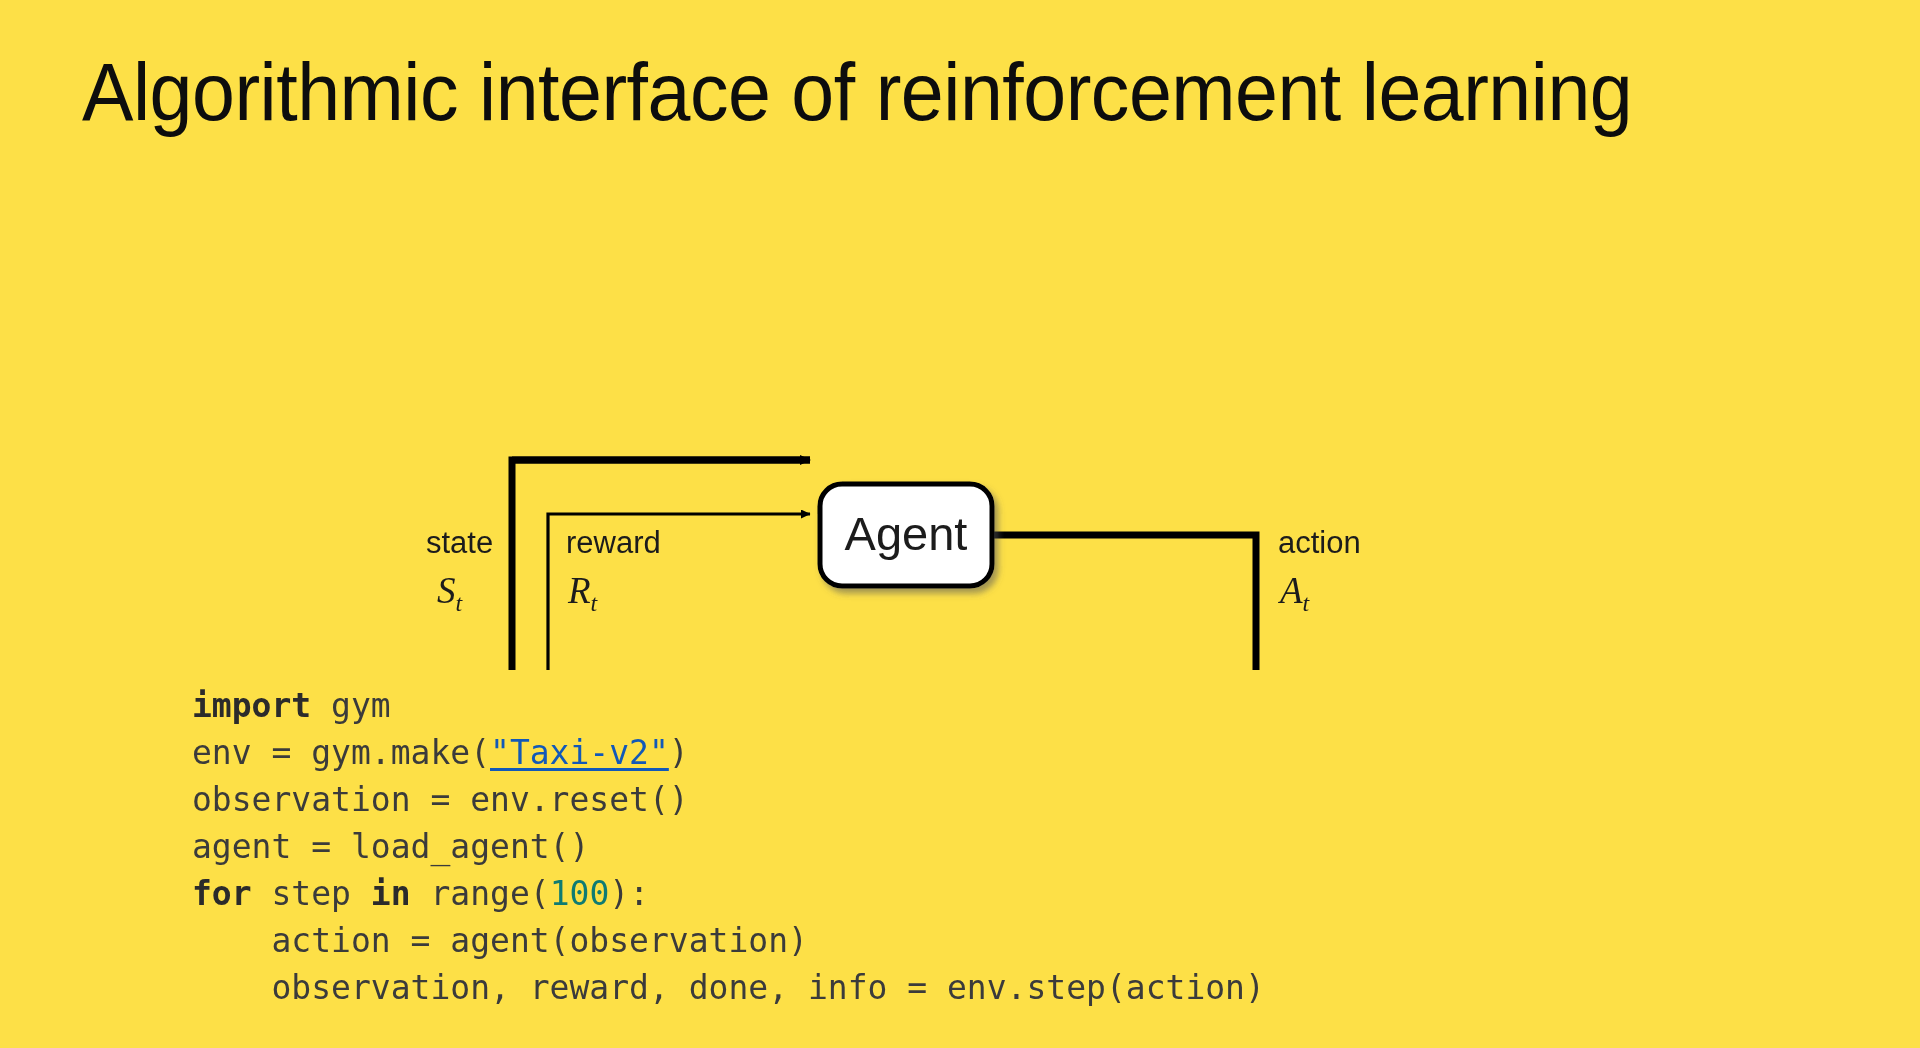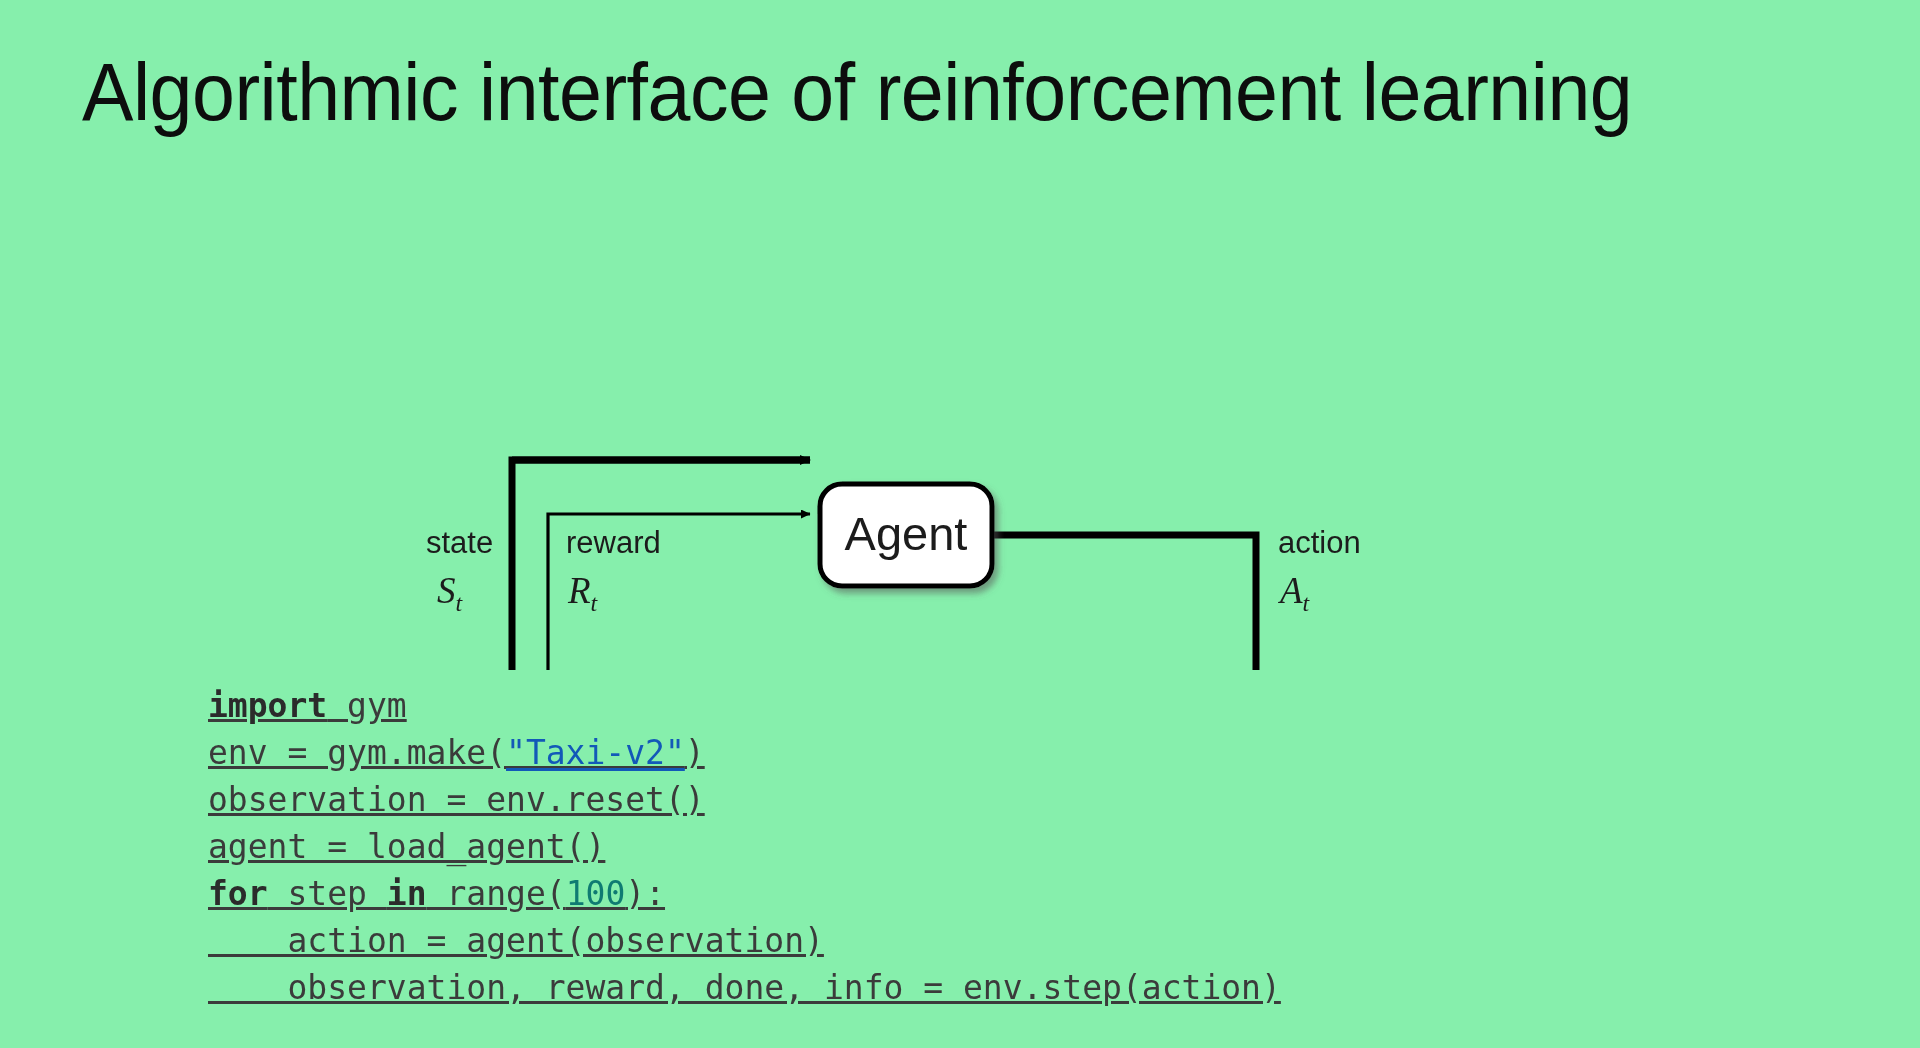--- a/index.html
+++ b/index.html
@@ -13,21 +13,21 @@
     height: 1048px;
     overflow: hidden;
     font-family: "Liberation Sans", sans-serif;
     color: #000000;
     position: relative;
   }
 
   .slide {
     position: absolute;
     inset: 0;
-    background: #86efac;
+    background: #fde047;
   }
 
   
   .slide-title {
     position: absolute;
     left: 82px;
     top: 44px;
     width: 1770px;
     font-family: "Liberation Sans", sans-serif;
     font-weight: 300;
@@ -48,29 +48,28 @@
     width: 1920px;
     height: 470px;
   }
   .diagram svg {
     display: block;
   }
 
   
   .code-block {
     position: absolute;
-    left: 208px;
+    left: 192px;
     top: 682px;
     font-family: "DejaVu Sans Mono", "Liberation Mono", monospace;
     font-size: 33px;
     line-height: 47px;
     color: #3b3b3b;
     white-space: pre;
     letter-spacing: 0px;
-    text-decoration: underline;
   }
   .code-line {
     white-space: pre;
     height: 47px;
   }
   .kw {
     font-weight: bold;
     color: #2b2b2b;
   }
   .num {

